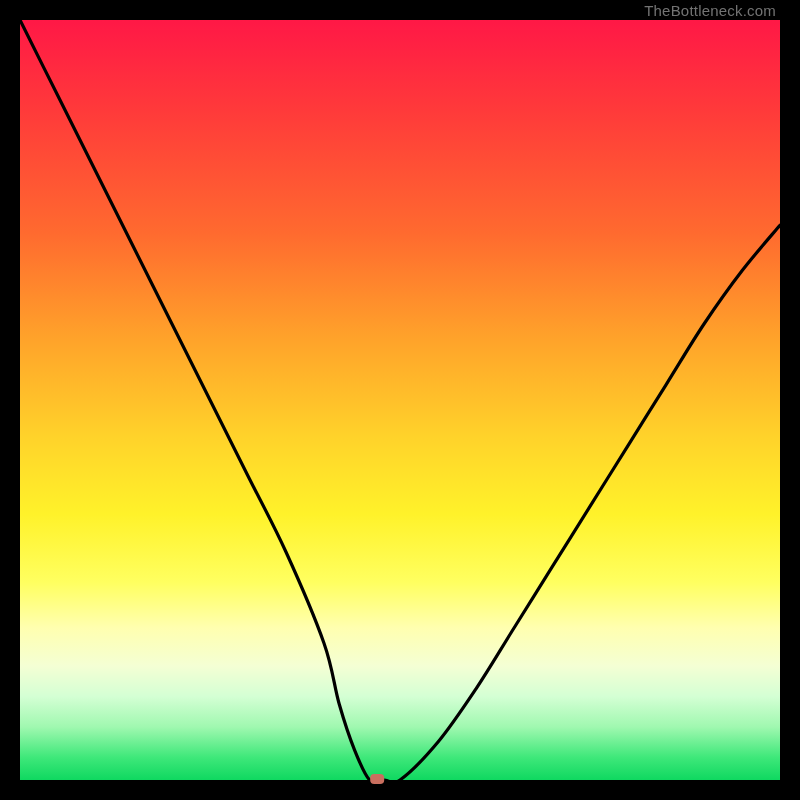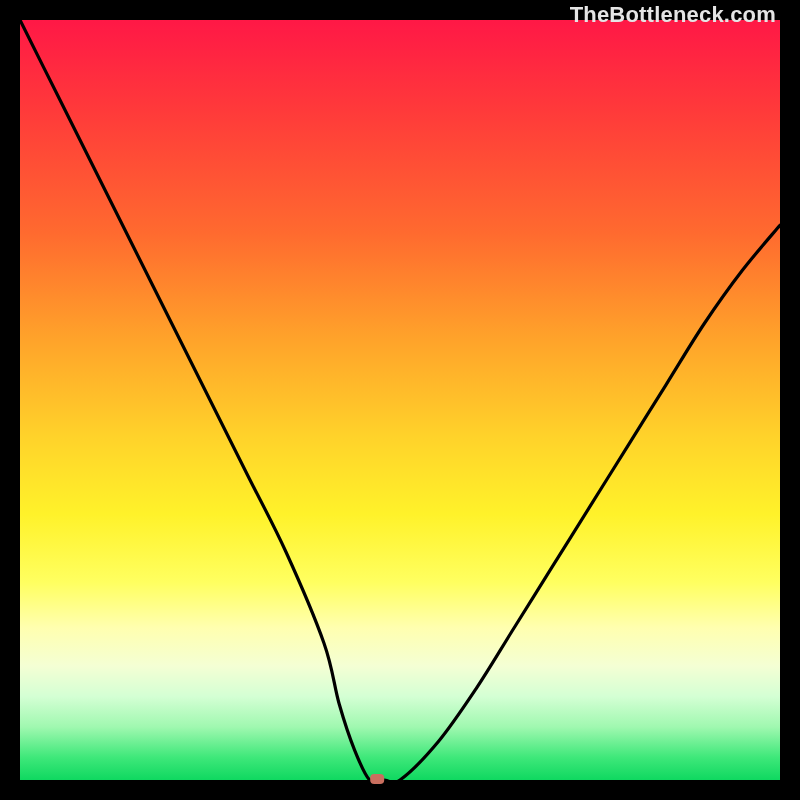--- a/index.html
+++ b/index.html
@@ -40,23 +40,23 @@
       #d4ffd4 89%,
       #a0f8b0 93%,
       #3fe87a 97%,
       #0fd860 100%
     );
   }
   .watermark {
     position: absolute;
     top: 2px;
     right: 24px;
-    color: #e5e5e5;
-    font-size: 22px;
-    font-weight: 700;
+    color: #737373;
+    font-size: 15px;
+    font-weight: 400;
     letter-spacing: 0.2px;
     user-select: none;
   }
   svg.curve {
     position: absolute;
     left: 20px;
     top: 20px;
     width: 760px;
     height: 760px;
     overflow: visible;

